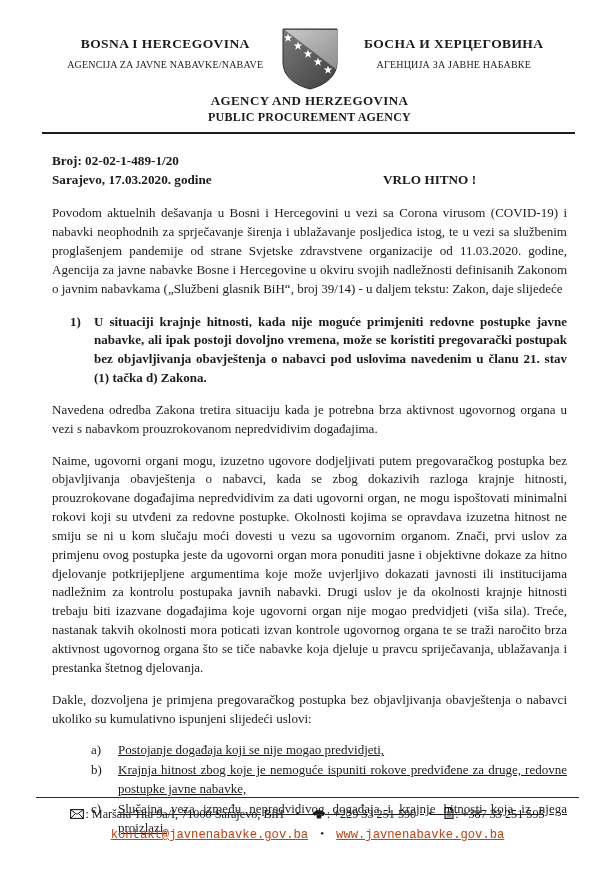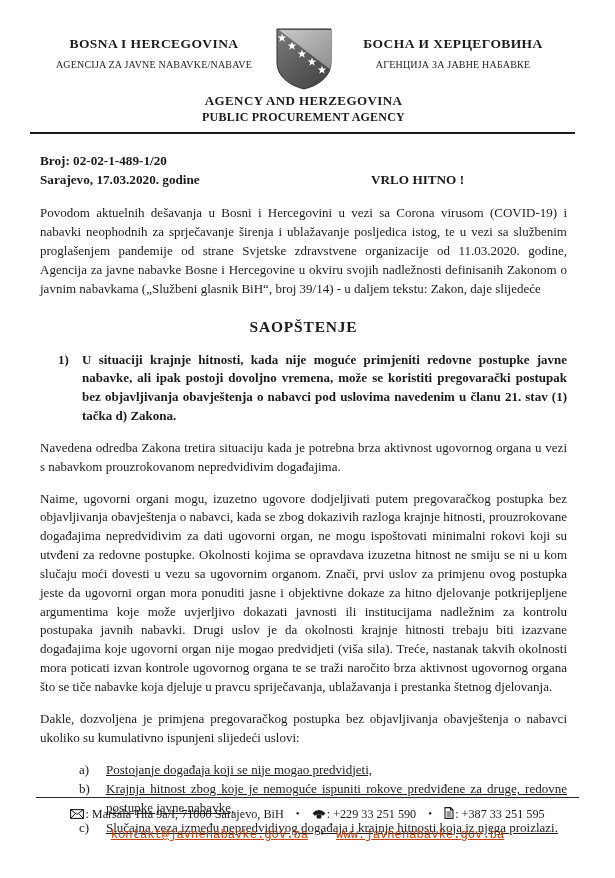--- a/index.html
+++ b/index.html
@@ -9,21 +9,21 @@
   body {
     width: 615px; height: 878px;
     overflow: hidden;
     font-family: "Liberation Serif", "DejaVu Serif", serif;
     color: #1b1b1b;
   }
   .page {
     position: relative;
     width: 615px; height: 794px;
     box-sizing: border-box;
-    padding: 26px 48px 0 40px;
+    padding: 26px 48px 0 52px;
     background: #ffffff;
   }
   
   .doc-header {
     display: flex;
     justify-content: space-between;
     align-items: flex-start;
   }
   .org-block { width: 228px; text-align: center; padding-top: 10px; }
   .org-title { font-size: 13.5px; font-weight: bold; letter-spacing: 0.4px; white-space: nowrap; }
@@ -138,21 +138,20 @@
   <div class="meta">
     <div class="meta-row">Broj: 02-02-1-489-1/20</div>
     <div class="meta-row">
       <span>Sarajevo, 17.03.2020. godine</span>
       <span class="urgency">VRLO HITNO !</span>
     </div>
   </div>
 
   <p class="para" style="margin-top:15px">Povodom aktuelnih dešavanja u Bosni i Hercegovini u vezi sa Corona virusom (COVID-19) i nabavki neophodnih za sprječavanje širenja i ublažavanje posljedica istog, te u vezi sa službenim proglašenjem pandemije od strane Svjetske zdravstvene organizacije od 11.03.2020. godine, Agencija za javne nabavke Bosne i Hercegovine u okviru svojih nadležnosti definisanih Zakonom o javnim nabavkama („Službeni glasnik BiH“, broj 39/14) - u daljem tekstu: Zakon, daje slijedeće</p>
 
-  <div class="doc-title">SAOPŠTENJE</div>
 
   <p class="para hang item1"><span class="marker">1)</span><span>U situaciji krajnje hitnosti, kada nije moguće primjeniti redovne postupke javne nabavke, ali ipak postoji dovoljno vremena, može se koristiti pregovarački postupak bez objavljivanja obavještenja o nabavci pod uslovima navedenim u članu 21. stav (1) tačka d) Zakona.</span></p>
 
   <p class="para">Navedena odredba Zakona tretira situaciju kada je potrebna brza aktivnost ugovornog organa u vezi s nabavkom prouzrokovanom nepredvidivim događajima.</p>
 
   <p class="para">Naime, ugovorni organi mogu, izuzetno ugovore dodjeljivati putem pregovaračkog postupka bez objavljivanja obavještenja o nabavci, kada se zbog dokazivih razloga krajnje hitnosti, prouzrokovane događajima nepredvidivim za dati ugovorni organ, ne mogu ispoštovati minimalni rokovi koji su utvđeni za redovne postupke. Okolnosti kojima se opravdava izuzetna hitnost ne smiju se ni u kom slučaju moći dovesti u vezu sa ugovornim organom. Znači, prvi uslov za primjenu ovog postupka jeste da ugovorni organ mora ponuditi jasne i objektivne dokaze za hitno djelovanje potkrijepljene argumentima koje može uvjerljivo dokazati javnosti ili institucijama nadležnim za kontrolu postupaka javnih nabavki. Drugi uslov je da okolnosti krajnje hitnosti trebaju biti izazvane događajima koje ugovorni organ nije mogao predvidjeti (viša sila). Treće, nastanak takvih okolnosti mora poticati izvan kontrole ugovornog organa te se traži naročito brza aktivnost ugovornog organa što se tiče nabavke koja djeluje u pravcu spriječavanja, ublažavanja i prestanka štetnog djelovanja.</p>
 
   <p class="para">Dakle, dozvoljena je primjena pregovaračkog postupka bez objavljivanja obavještenja o nabavci ukoliko su kumulativno ispunjeni slijedeći uslovi:</p>
 
   <div class="cond-list">

